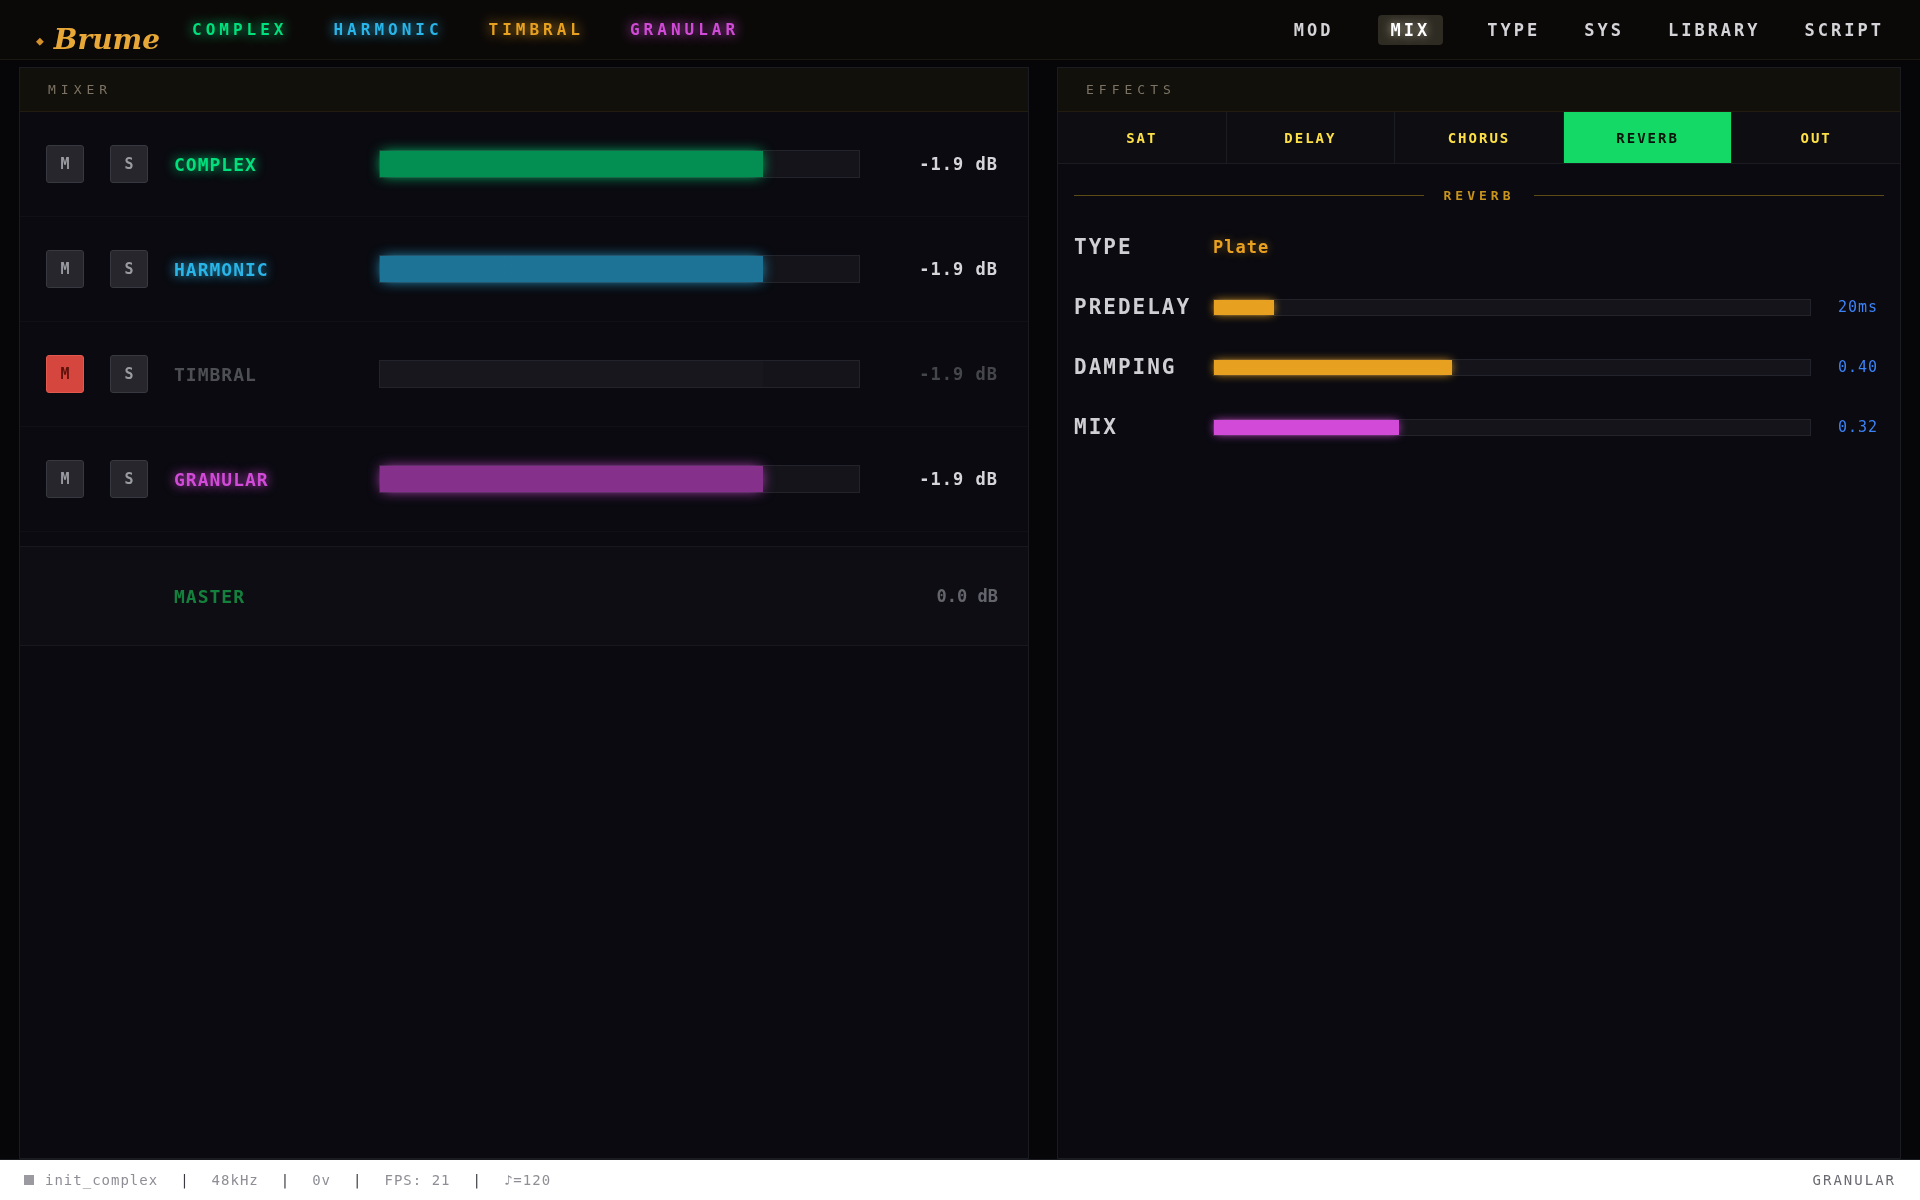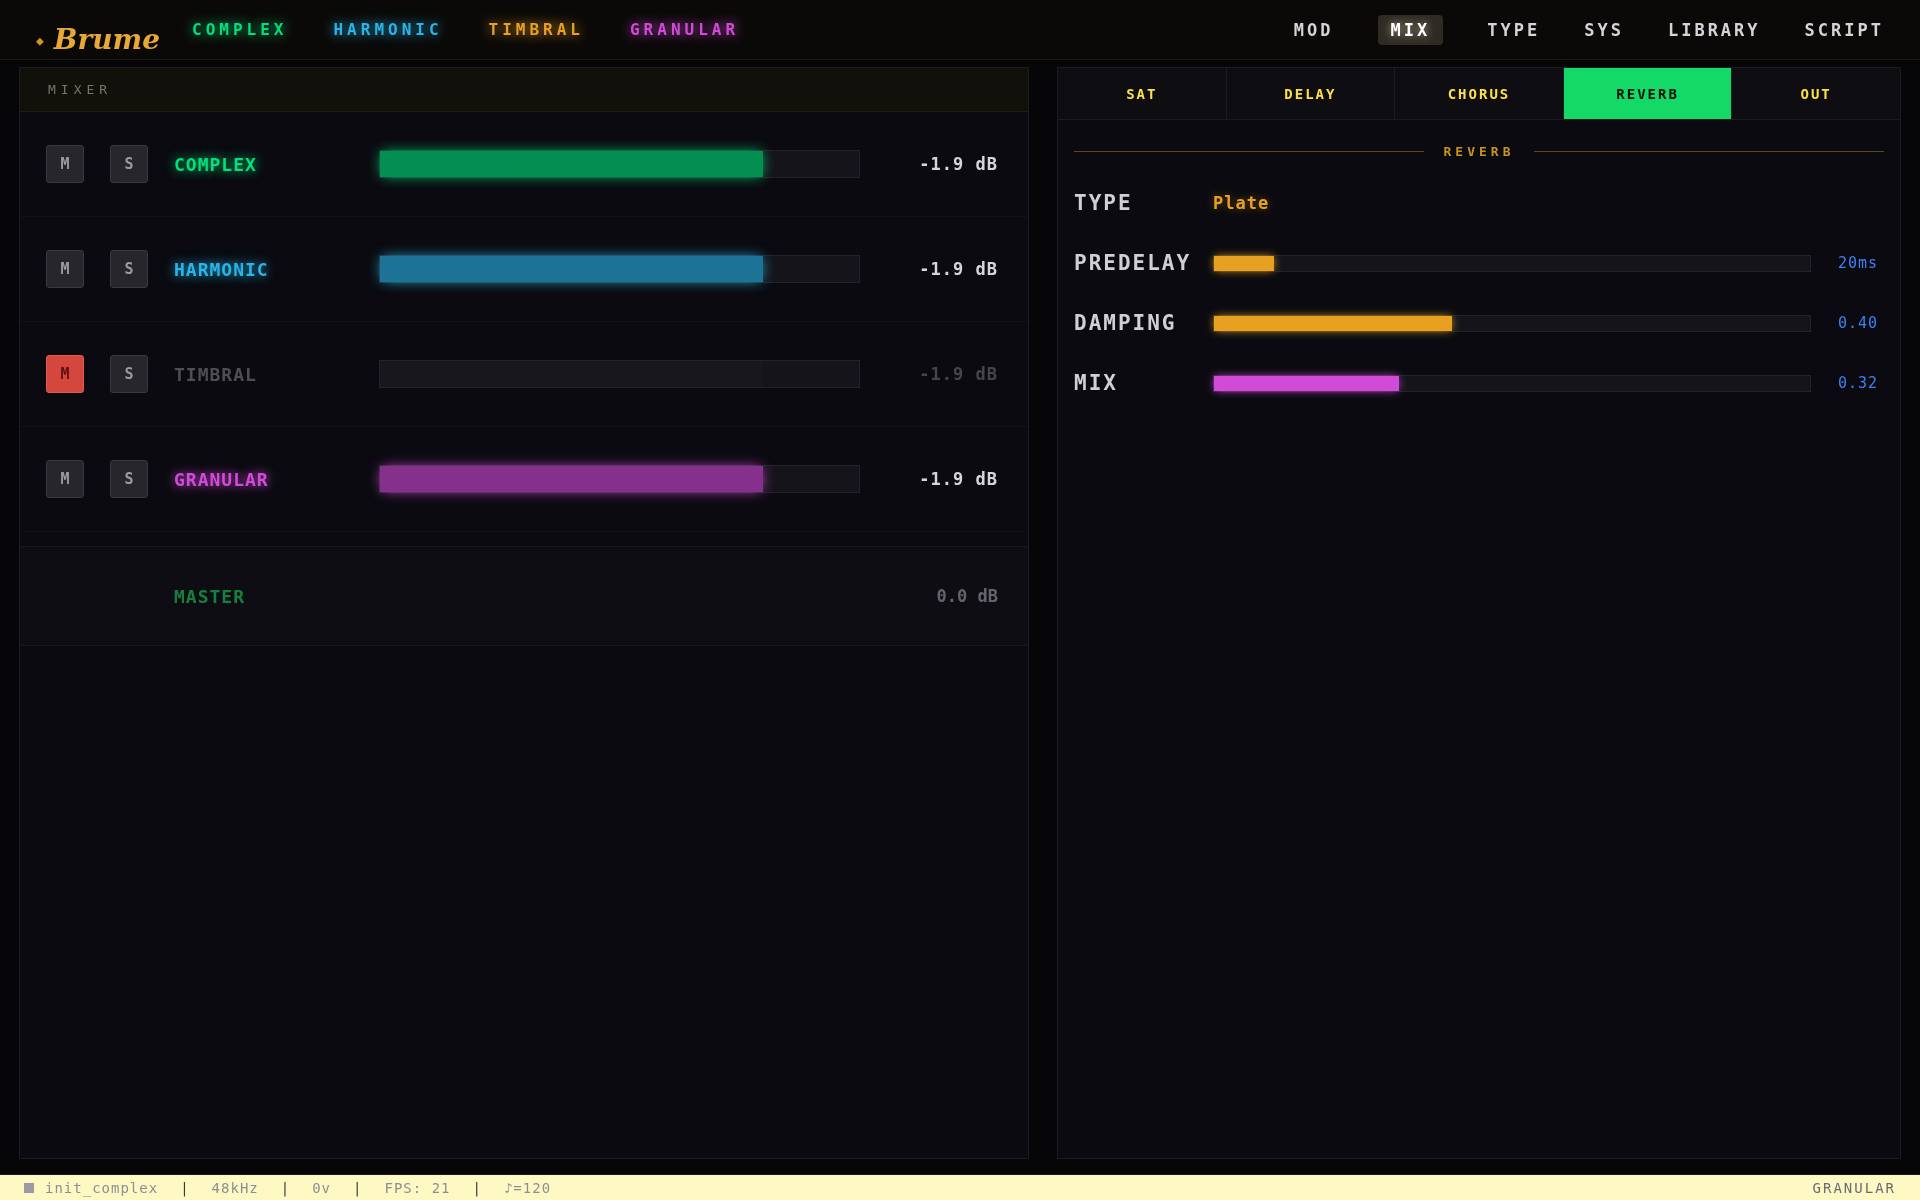--- a/index.html
+++ b/index.html
@@ -74,21 +74,21 @@
   .fx-param { display:flex; align-items:center; height:60px; padding:0 22px 0 16px; }
   .fx-label { flex:0 0 139px; font-size:21px; font-weight:bold; letter-spacing:2px; color:#d0d0d4; }
   .fx-text-value { font-size:17px; font-weight:bold; letter-spacing:1px; color:#e8a020;
                    text-shadow:0 0 10px rgba(232,160,32,.45); cursor:pointer; }
   .fx-bar { flex:0 0 598px; height:17px; background:#14141a; border:1px solid #23232b;
             position:relative; cursor:pointer; }
   .fx-fill { height:100%; background:var(--accent); box-shadow:0 0 10px -1px var(--accent); }
   .fx-value { flex:1; text-align:right; font-size:15px; color:#3b82f6; letter-spacing:1px; }
 
   
-  .statusbar { position:absolute; bottom:0; left:0; right:0; height:26px; background:#fef9c3;
+  .statusbar { position:absolute; bottom:0; left:0; right:0; height:41px; background:#ffffff;
                border-top:1px solid #1b1b22; display:flex; align-items:center; padding:0 24px;
                font-size:14px; color:#8e8e96; letter-spacing:1px; }
   .status-square { width:10px; height:10px; background:#9a9aa0; margin-right:11px; flex:none; }
   .status-sep { color:#3a3a42; margin:0 22px; }
   .status-right { margin-left:auto; color:#6a6a72; letter-spacing:2px; }
 </style>
 </head>
 <body>
 
 <div class="app">
@@ -161,20 +161,23 @@
         <span class="chan-value">-1.9 dB</span>
       </div>
 
       <div class="master-row">
         <span class="master-label">MASTER</span>
         <span class="master-value">0.0 dB</span>
       </div>
     </section>
 
     <section class="panel panel-effects">
+      <div class="panel-head">
+        <span class="panel-title">EFFECTS</span>
+      </div>
 
       <div class="fx-tabs">
         <div class="fx-tab">SAT</div>
         <div class="fx-tab">DELAY</div>
         <div class="fx-tab">CHORUS</div>
         <div class="fx-tab active">REVERB</div>
         <div class="fx-tab">OUT</div>
       </div>
 
       <div class="fx-section">

